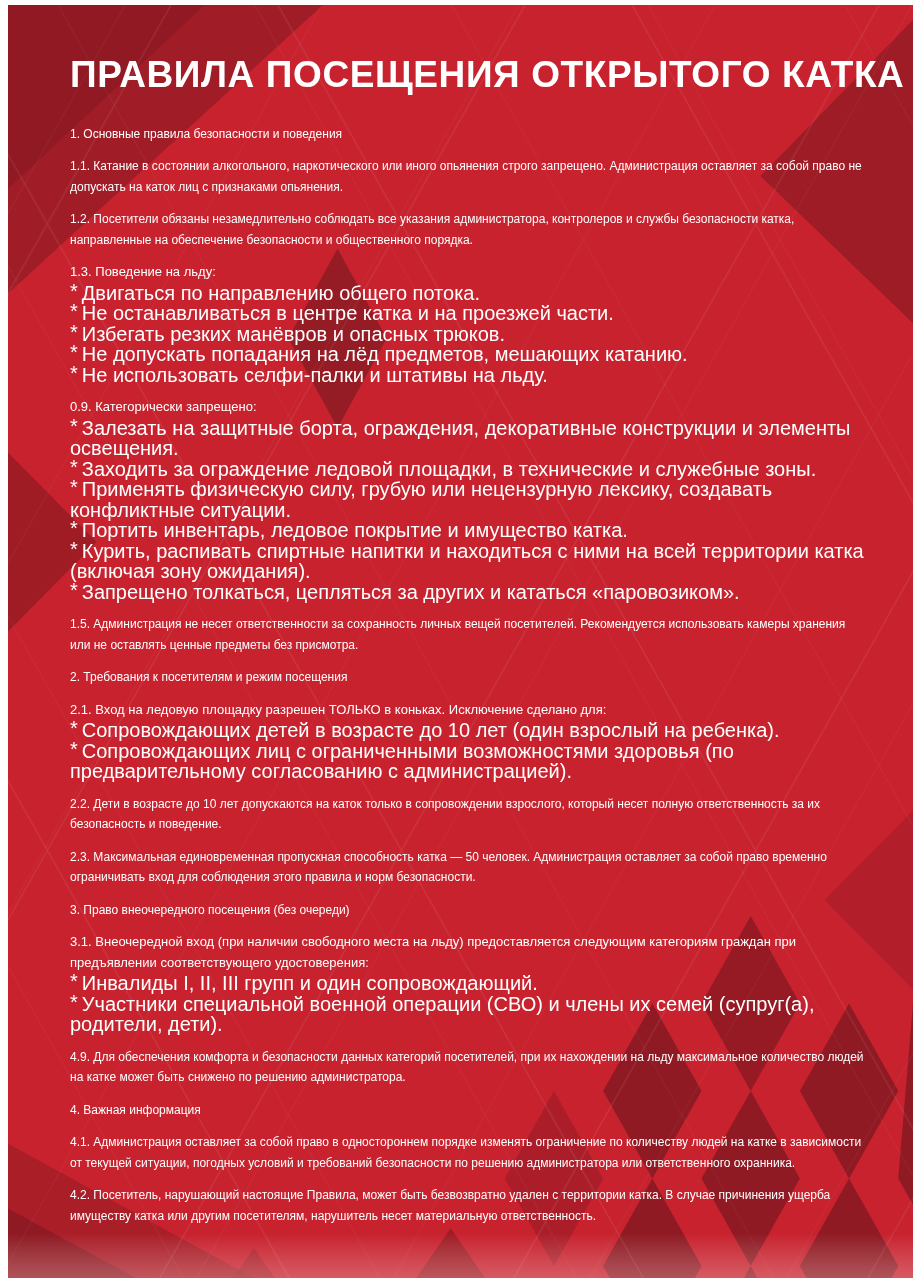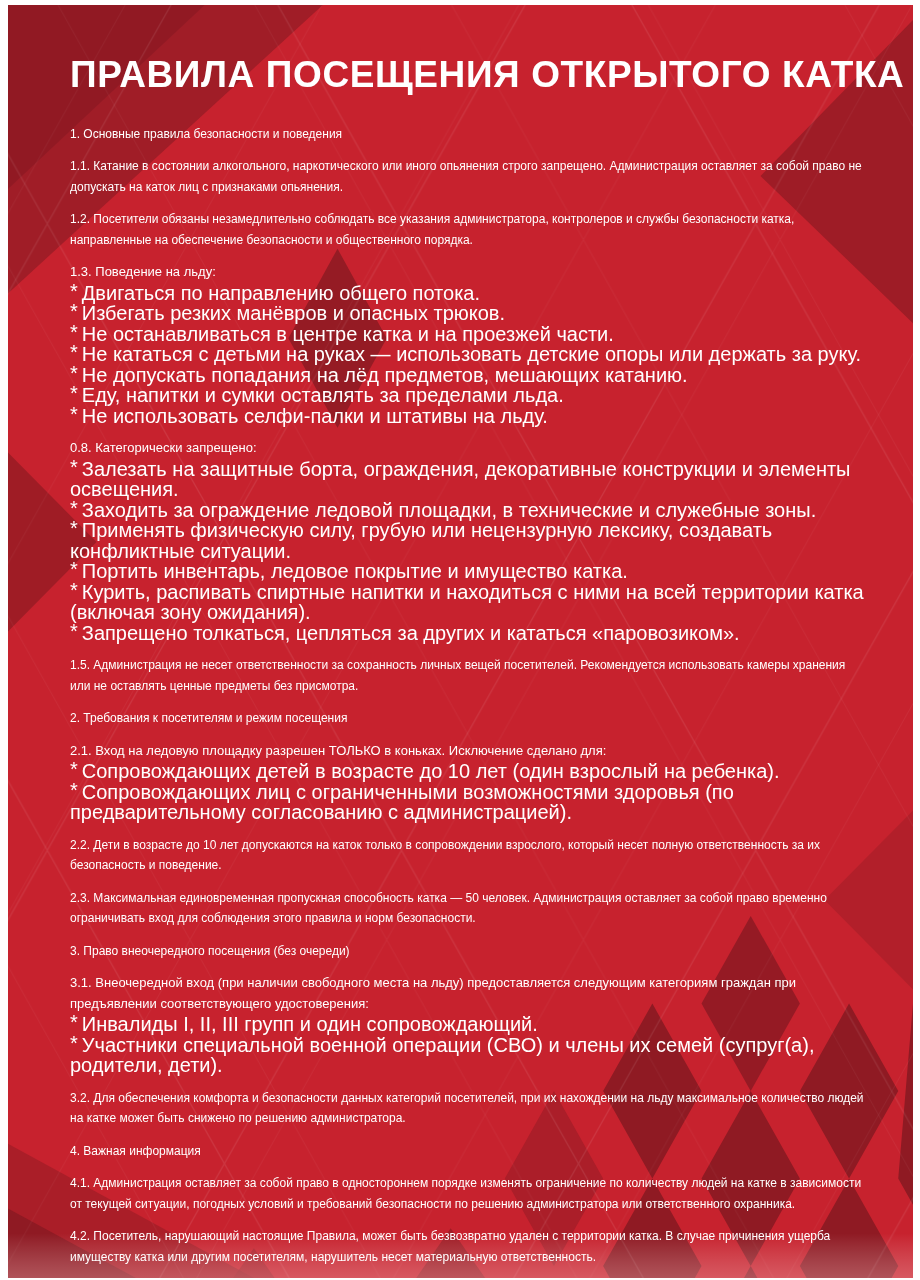--- a/index.html
+++ b/index.html
@@ -119,29 +119,27 @@
 
   <div class="content">
     <h1 class="title">ПРАВИЛА ПОСЕЩЕНИЯ ОТКРЫТОГО КАТКА</h1>
     <div id="sections">
         <div class="sec-heading">1. Основные правила безопасности и поведения</div>
         <div class="para">1.1. Катание в состоянии алкогольного, наркотического или иного опьянения строго запрещено. Администрация оставляет за собой право не допускать на каток лиц с признаками опьянения.</div>
         <div class="para">1.2. Посетители обязаны незамедлительно соблюдать все указания администратора, контролеров и службы безопасности катка, направленные на обеспечение безопасности и общественного порядка.</div>
         <div class="list-block">
           <div class="list-intro">1.3. Поведение на льду:</div>
           <div class="list-item"><span class="star">*</span><span>Двигаться по направлению общего потока.</span></div>
+          <div class="list-item"><span class="star">*</span><span>Не останавливаться в центре катка и на проезжей части.</span></div>
           <div class="list-item"><span class="star">*</span><span>Избегать резких манёвров и опасных трюков.</span></div>
-          <div class="list-item"><span class="star">*</span><span>Не останавливаться в центре катка и на проезжей части.</span></div>
-          <div class="list-item"><span class="star">*</span><span>Не кататься с детьми на руках — использовать детские опоры или держать за руку.</span></div>
           <div class="list-item"><span class="star">*</span><span>Не допускать попадания на лёд предметов, мешающих катанию.</span></div>
-          <div class="list-item"><span class="star">*</span><span>Еду, напитки и сумки оставлять за пределами льда.</span></div>
           <div class="list-item"><span class="star">*</span><span>Не использовать селфи-палки и штативы на льду.</span></div>
         </div>
         <div class="list-block">
-          <div class="list-intro">0.8. Категорически запрещено:</div>
+          <div class="list-intro">0.9. Категорически запрещено:</div>
           <div class="list-item"><span class="star">*</span><span>Залезать на защитные борта, ограждения, декоративные конструкции и элементы освещения.</span></div>
           <div class="list-item"><span class="star">*</span><span>Заходить за ограждение ледовой площадки, в технические и служебные зоны.</span></div>
           <div class="list-item"><span class="star">*</span><span>Применять физическую силу, грубую или нецензурную лексику, создавать конфликтные ситуации.</span></div>
           <div class="list-item"><span class="star">*</span><span>Портить инвентарь, ледовое покрытие и имущество катка.</span></div>
           <div class="list-item"><span class="star">*</span><span>Курить, распивать спиртные напитки и находиться с ними на всей территории катка (включая зону ожидания).</span></div>
           <div class="list-item"><span class="star">*</span><span>Запрещено толкаться, цепляться за других и кататься «паровозиком».</span></div>
         </div>
         <div class="para">1.5. Администрация не несет ответственности за сохранность личных вещей посетителей. Рекомендуется использовать камеры хранения или не оставлять ценные предметы без присмотра.</div>
         <div class="sec-heading">2. Требования к посетителям и режим посещения</div>
         <div class="list-block">
@@ -150,20 +148,20 @@
           <div class="list-item"><span class="star">*</span><span>Сопровождающих лиц с ограниченными возможностями здоровья (по предварительному согласованию с администрацией).</span></div>
         </div>
         <div class="para">2.2. Дети в возрасте до 10 лет допускаются на каток только в сопровождении взрослого, который несет полную ответственность за их безопасность и поведение.</div>
         <div class="para">2.3. Максимальная единовременная пропускная способность катка — 50 человек. Администрация оставляет за собой право временно ограничивать вход для соблюдения этого правила и норм безопасности.</div>
         <div class="sec-heading">3. Право внеочередного посещения (без очереди)</div>
         <div class="list-block">
           <div class="list-intro">3.1. Внеочередной вход (при наличии свободного места на льду) предоставляется следующим категориям граждан при предъявлении соответствующего удостоверения:</div>
           <div class="list-item"><span class="star">*</span><span>Инвалиды I, II, III групп и один сопровождающий.</span></div>
           <div class="list-item"><span class="star">*</span><span>Участники специальной военной операции (СВО) и члены их семей (супруг(а), родители, дети).</span></div>
         </div>
-        <div class="para">3.2. Для обеспечения комфорта и безопасности данных категорий посетителей, при их нахождении на льду максимальное количество людей на катке может быть снижено по решению администратора.</div>
+        <div class="para">4.9. Для обеспечения комфорта и безопасности данных категорий посетителей, при их нахождении на льду максимальное количество людей на катке может быть снижено по решению администратора.</div>
         <div class="sec-heading">4. Важная информация</div>
         <div class="para">4.1. Администрация оставляет за собой право в одностороннем порядке изменять ограничение по количеству людей на катке в зависимости от текущей ситуации, погодных условий и требований безопасности по решению администратора или ответственного охранника.</div>
         <div class="para">4.2. Посетитель, нарушающий настоящие Правила, может быть безвозвратно удален с территории катка. В случае причинения ущерба имуществу катка или другим посетителям, нарушитель несет материальную ответственность.</div>
       </div>
 
   </div>
 </div>
 
 </body></html>

